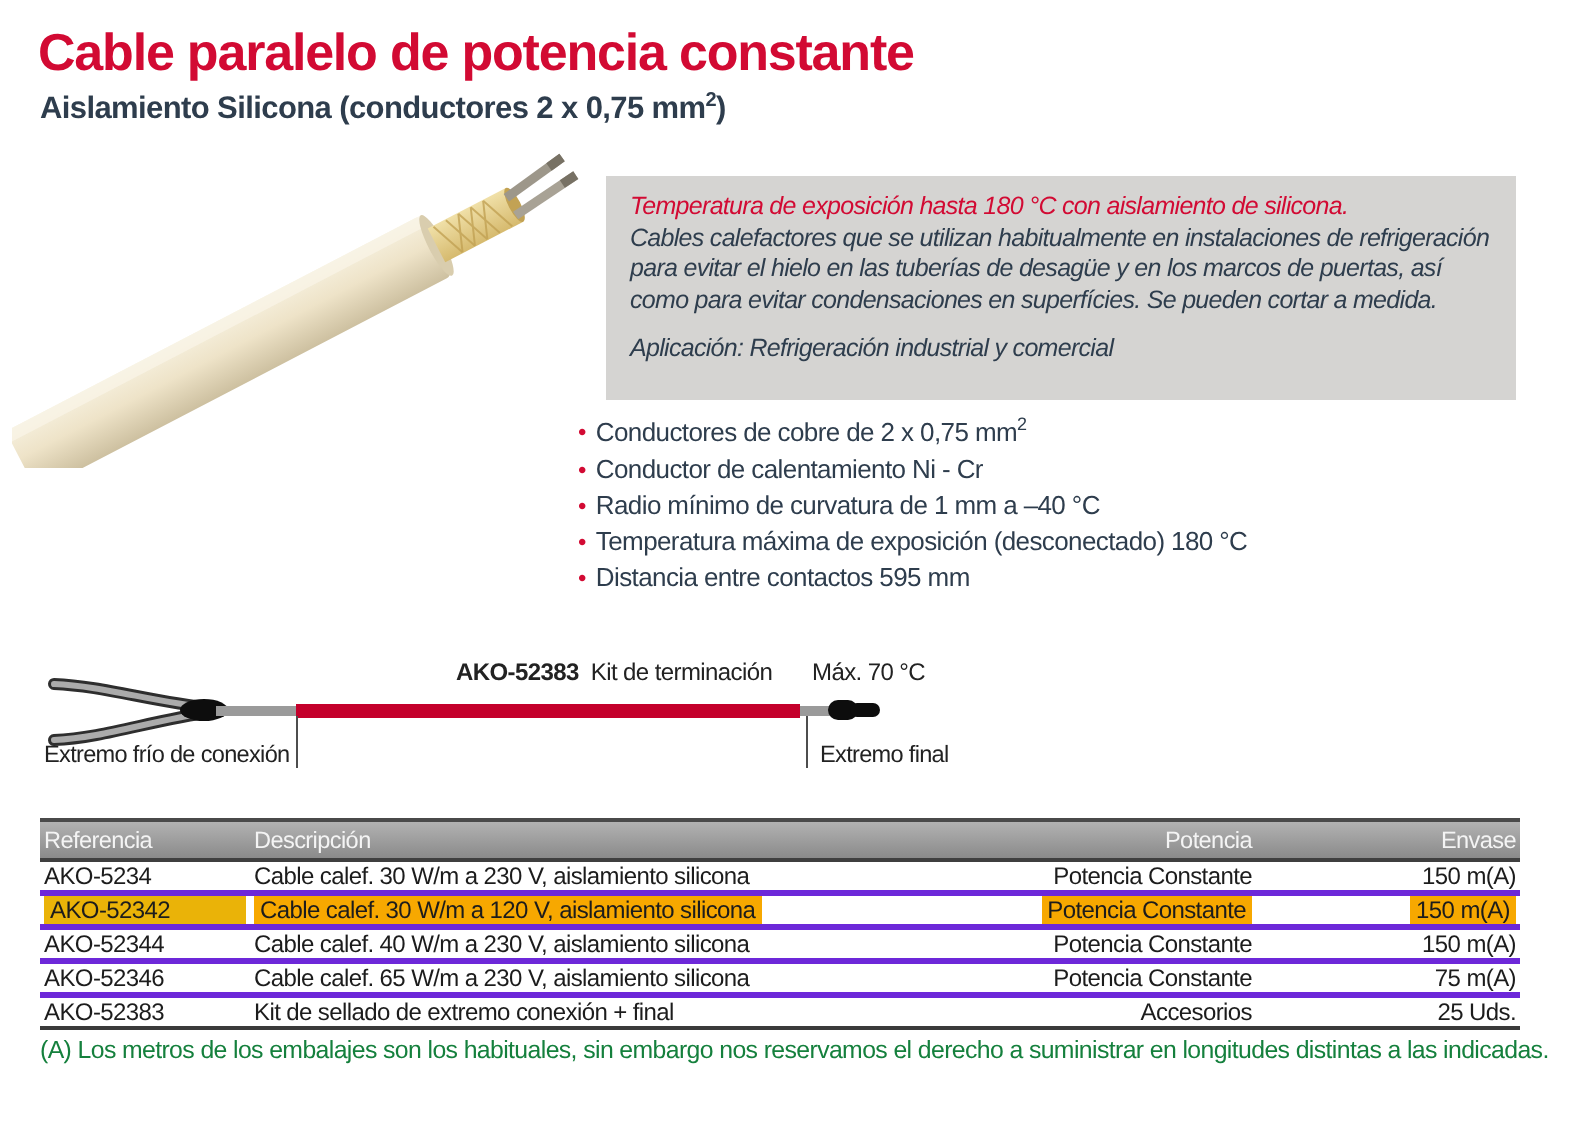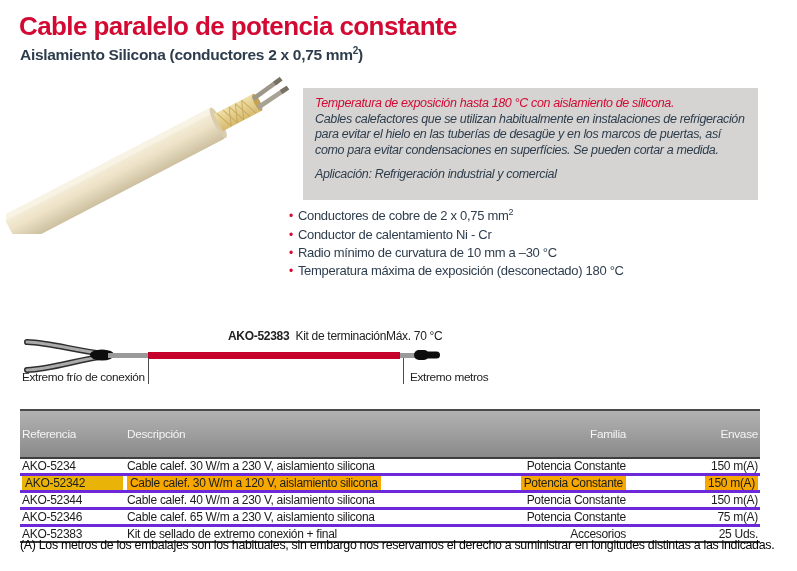--- a/index.html
+++ b/index.html
@@ -39,49 +39,49 @@
     font-size:13px;line-height:18.2px;letter-spacing:-0.3px;
     white-space:nowrap;color:#2e3d4d;
   }
   .features .dot{color:#d20a33;margin-right:5px;font-size:12px;}
   .features sup{font-size:9px;}
 
   
   .diagram{left:20px;top:328px;width:470px;height:62px;font-size:12px;color:#222;}
   .diagram .kit-label{left:208px;top:1px;white-space:nowrap;letter-spacing:-0.3px;}
   .diagram .kit-label b{letter-spacing:-0.3px;}
-  .diagram .max-temp{left:366px;top:1px;white-space:nowrap;letter-spacing:-0.3px;}
+  .diagram .max-temp{left:386px;top:1px;white-space:nowrap;letter-spacing:-0.3px;}
   .bar{position:absolute;}
   .bar-gray{background:#9a9a9a;}
   .bar-red{background:#c4002b;}
   .tick{position:absolute;width:1px;background:#4d4d4d;}
   .diagram .lbl{position:absolute;top:42px;white-space:nowrap;letter-spacing:-0.35px;font-size:11.8px;text-align:center;}
 
   
   .table-wrap{left:20px;top:409px;width:740px;}
   table{border-collapse:collapse;table-layout:fixed;width:740px;}
   th{
     background:linear-gradient(#b2b2b2,#8a8a8a);
     border-top:2px solid #4a4a4a;border-bottom:2px solid #3f3f3f;
     color:#f4f4f4;font-weight:normal;font-size:11.8px;height:12px;
-    padding:16px 2px;letter-spacing:-0.3px;
+    padding:2px 2px;letter-spacing:-0.3px;
   }
   td{
     font-size:12px;color:#1c1c1c;height:13.5px;padding:0 2px;
     border-bottom:3px solid #6d28d9;letter-spacing:-0.3px;white-space:nowrap;
   }
   tr.last td{border-bottom:2px solid #3a3a3a;}
   .l{text-align:left;}
   .r{text-align:right;}
   .hl{background:#f7a800;padding:0 3px;}
   .hl-block{display:block;background:#eab308;padding:0 3px;}
 
   .footnote{
     left:20px;top:518px;width:758px;font-size:12.4px;line-height:15px;
-    color:#000000;letter-spacing:-0.3px;margin-top:20px;
+    color:#15803d;letter-spacing:-0.3px;
   }
 </style>
 </head>
 <body>
 
 <div class="abs page-title">Cable paralelo de potencia constante</div>
 <div class="abs page-subtitle"><span>Aislamiento Silicona (conductores 2 x 0,75 mm</span><sup>2</sup><span>)</span></div>
 
 <svg class="abs photo" viewBox="0 0 290 158">
   <defs>
@@ -122,22 +122,23 @@
 
 <div class="abs info-box">
   <div class="headline">Temperatura de exposición hasta 180 °C con aislamiento de silicona.</div>
   <div class="body-text">Cables calefactores que se utilizan habitualmente en instalaciones de refrigeración para evitar el hielo en las tuberías de desagüe y en los marcos de puertas, así como para evitar condensaciones en superfícies. Se pueden cortar a medida.</div>
   <div class="application">Aplicación: Refrigeración industrial y comercial</div>
 </div>
 
 <ul class="abs features">
   <li><span class="dot">•</span><span>Conductores de cobre de 2 x 0,75 mm</span><sup>2</sup></li>
   <li><span class="dot">•</span><span>Conductor de calentamiento Ni - Cr</span></li>
-  <li><span class="dot">•</span><span>Radio mínimo de curvatura de 10 mm a –30 °C</span></li>
+  <li><span class="dot">•</span><span>Radio mínimo de curvatura de 1 mm a –40 °C</span></li>
   <li><span class="dot">•</span><span>Temperatura máxima de exposición (desconectado) 180 °C</span></li>
+  <li><span class="dot">•</span><span>Distancia entre contactos 595 mm</span></li>
 </ul>
 
 <div class="abs diagram">
   <div class="abs kit-label"><b>AKO-52383</b>&nbsp;&nbsp;<span>Kit de terminación</span></div>
   <div class="abs max-temp">Máx. 70 °C</div>
 
   <svg class="abs" style="left:2px;top:10px;" width="92" height="36" viewBox="0 0 92 36">
     <path d="M5,4 C30,5 54,13 84,16" fill="none" stroke="#2e2e2e" stroke-width="6" stroke-linecap="round"></path>
     <path d="M5,32 C30,31 54,22 84,18" fill="none" stroke="#2e2e2e" stroke-width="6" stroke-linecap="round"></path>
     <path d="M5,4 C30,5 54,13 84,16" fill="none" stroke="#ababab" stroke-width="3" stroke-linecap="round"></path>
@@ -151,36 +152,36 @@
 
   <svg class="abs" style="left:393px;top:20px;" width="28" height="14" viewBox="0 0 28 14">
     <rect x="1" y="2" width="15" height="10" rx="5" fill="#0d0d0d"></rect>
     <rect x="12" y="3.5" width="15" height="7" rx="3.5" fill="#0d0d0d"></rect>
   </svg>
 
   <div class="tick" style="left:128px;top:30px;height:26px;"></div>
   <div class="tick" style="left:383px;top:30px;height:26px;"></div>
 
   <div class="lbl" style="left:2px;">Extremo frío de conexión</div>
-  <div class="lbl" style="left:390px;">Extremo metros</div>
+  <div class="lbl" style="left:390px;">Extremo final</div>
 </div>
 
 <div class="abs table-wrap">
   <table>
     <colgroup>
         <col style="width:105px">
         <col style="width:385px">
         <col style="width:118px">
         <col style="width:132px">
       </colgroup>
     <thead>
       <tr>
         <th class="l">Referencia</th>
         <th class="l">Descripción</th>
-        <th class="r">Familia</th>
+        <th class="r">Potencia</th>
         <th class="r">Envase</th>
       </tr>
     </thead>
     <tbody>
       <tr>
         <td class="l"><span>AKO-5234</span></td>
         <td class="l"><span>Cable calef. 30 W/m a 230 V, aislamiento silicona</span></td>
         <td class="r"><span>Potencia Constante</span></td>
         <td class="r"><span>150 m(A)</span></td>
       </tr>

